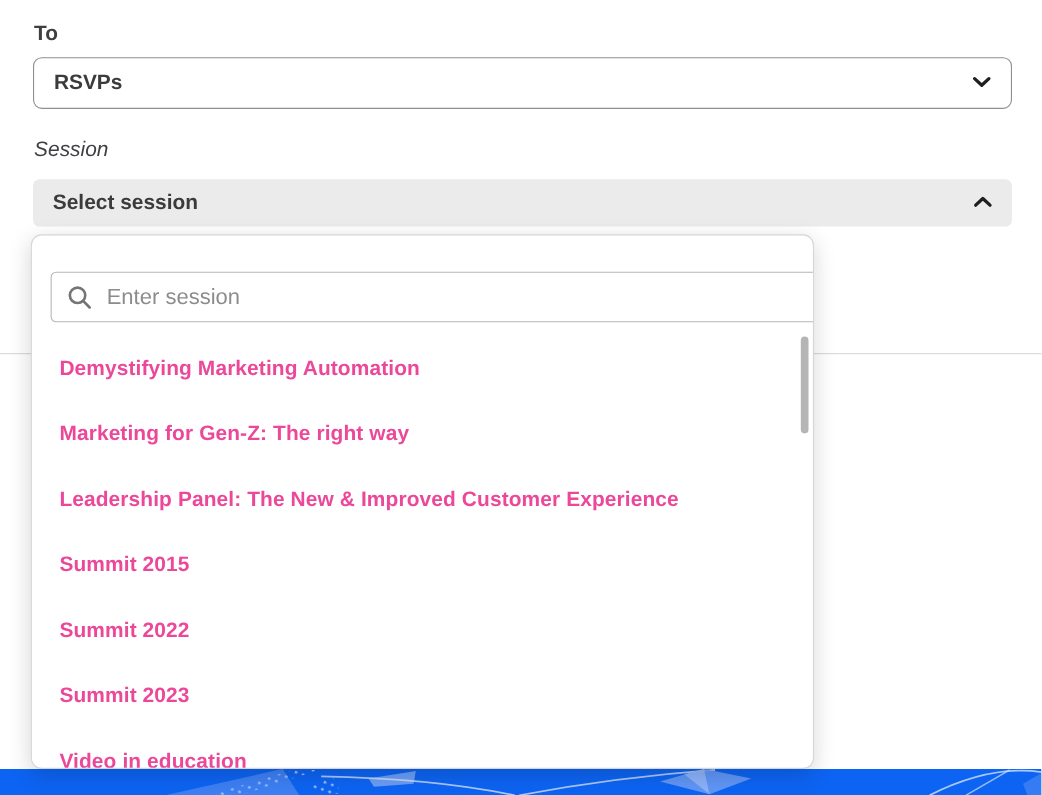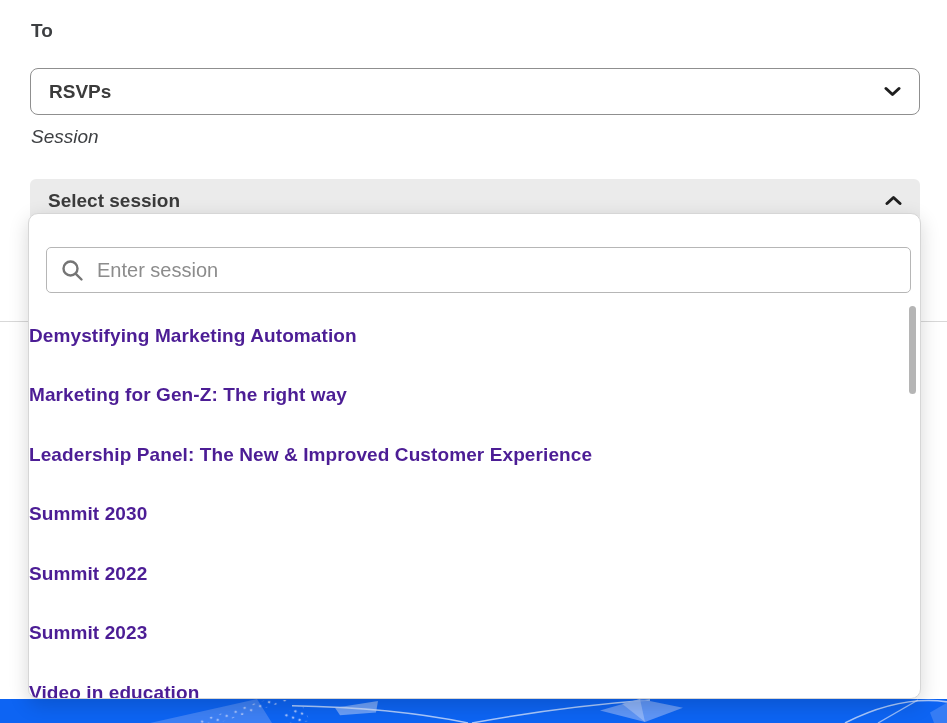--- a/index.html
+++ b/index.html
@@ -21,21 +21,21 @@
   .field-label {
     position: absolute; left: 31px;
     font-size: 19px; color: #3d3f42;
   }
   .label-to { top: 20px; font-weight: 700; text-align: center; }
   .label-session { top: 126px; font-weight: 400; font-style: italic; }
 
   .select-box {
     position: absolute; left: 30px; width: 890px;
     display: flex; align-items: center;
-    cursor: pointer; z-index: 1; margin-top: 16px;
+    cursor: pointer; z-index: 1;
   }
   .select-rsvp {
     top: 52px; height: 47px;
     background: #ffffff;
     border: 1px solid #8f8f8f;
     border-radius: 8px;
     padding: 0 18px;
   }
   .select-session {
     top: 163px; height: 43px;
@@ -47,21 +47,21 @@
   .select-value {
     font-size: 19px; font-weight: 700; color: #3b3b3b;
     flex: 1 1 auto;
     white-space: nowrap; overflow: hidden;
   }
   .chev { flex: 0 0 auto; display: block; }
 
   
   .panel {
     position: absolute; left: 28px; top: 213px;
-    width: 893px; height: 486px;
+    width: 712px; height: 486px;
     background: #ffffff;
     border: 1px solid #d6d6d6;
     border-radius: 10px;
     box-shadow: 0 6px 20px rgba(0,0,0,0.16);
     overflow: hidden;
     z-index: 3;
   }
   .search-wrap {
     position: absolute; left: 17px; top: 33px;
     width: 865px; height: 46px;
@@ -78,21 +78,22 @@
     font-size: 20px; color: #3b3b3b; background: transparent;
   }
   .search-input::placeholder { color: #8c8c8c; opacity: 1; }
 
   .options {
     position: absolute; left: 0; top: 92px; width: 100%;
   }
   .option-row {
     height: 59.5px;
     display: flex; align-items: center;
-    font-size: 19px; font-weight: 700; color: #4c1d95;
+    padding-left: 25px;
+    font-size: 19px; font-weight: 700; color: #ec4899;
     letter-spacing: 0.1px;
     cursor: pointer;
   }
 
   .scroll-thumb {
     position: absolute; right: 4px; top: 92px;
     width: 7px; height: 88px;
     background: #b5b5b5; border-radius: 4px;
     z-index: 4; cursor: pointer;
   }
@@ -160,21 +161,21 @@
         <circle cx="9.5" cy="9.5" r="7" fill="none" stroke="#757575" stroke-width="2.4"></circle>
         <line x1="14.8" y1="14.8" x2="20.5" y2="20.5" stroke="#757575" stroke-width="2.4" stroke-linecap="round"></line>
       </svg>
       <input class="search-input" type="text" placeholder="Enter session" style="">
     </div>
 
     <div class="options">
       <div class="option-row">Demystifying Marketing Automation</div>
       <div class="option-row">Marketing for Gen-Z: The right way</div>
       <div class="option-row">Leadership Panel: The New &amp; Improved Customer Experience</div>
-      <div class="option-row">Summit 2030</div>
+      <div class="option-row">Summit 2015</div>
       <div class="option-row">Summit 2022</div>
       <div class="option-row">Summit 2023</div>
       <div class="option-row">Video in education</div>
     </div>
 
     <div class="scroll-thumb"></div>
   </div>
 
 </div>
 

